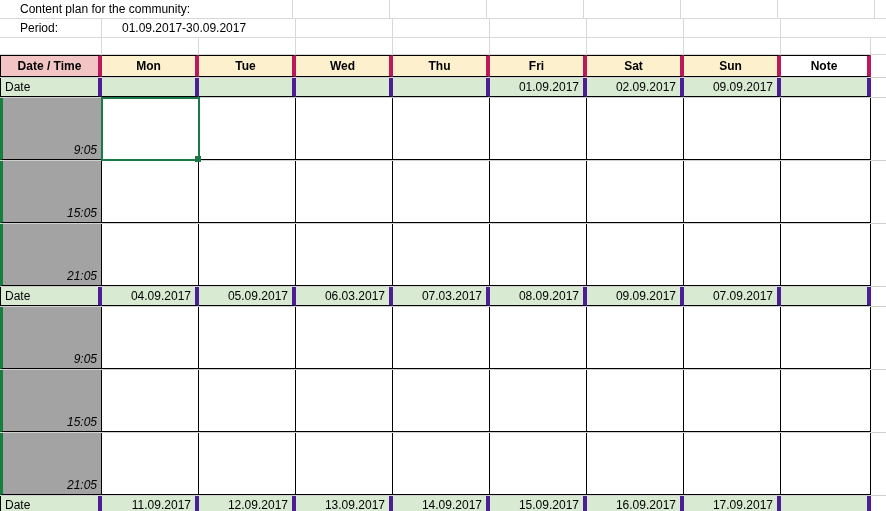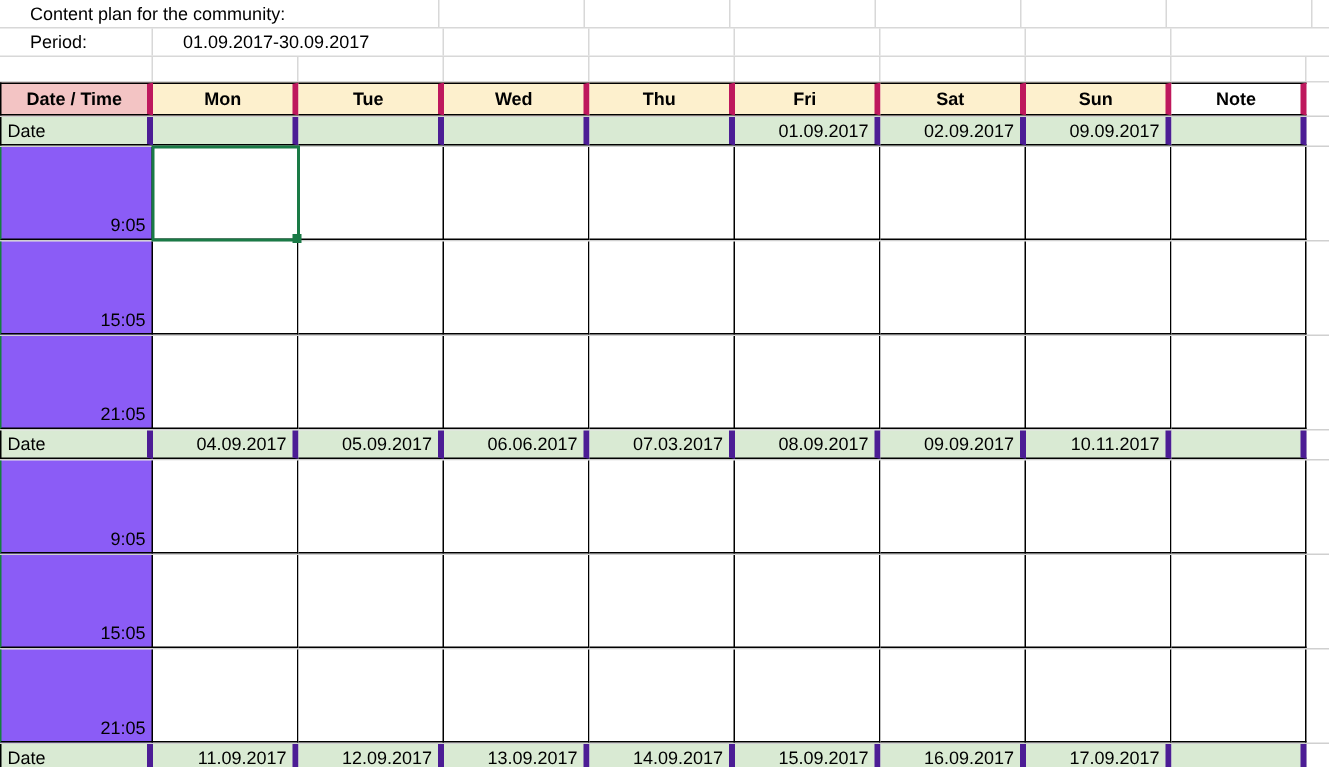--- a/index.html
+++ b/index.html
@@ -51,24 +51,25 @@
     justify-content: flex-end;
   }
   .date-row .c-label { justify-content: flex-start; border-left: 1px solid #000; }
   .date-row .c-note { background: #d9ead3; }
   .time-row .cell {
     min-height: 62px;
     border-bottom: 1px solid #000;
     border-right: 1px solid #000;
   }
   .time-row .c-label {
-    background: #8b5cf6;
+    background: #a3a3a3;
     align-items: flex-end;
     justify-content: flex-end;
-    border-left: 1px solid #15803d;
+    border-left: 3px solid #15803d;
+    font-style: italic;
   }
   .time-row .c-day { background: #fff; }
   .time-row .c-note { background: #fff; }
   .meta-row { border-bottom: 1px solid #d8d8d8; }
   .meta-row .cell { border-right: 1px solid #d8d8d8; padding-left: 20px; }
   .selected {
     outline: 2px solid #1a7a46;
     outline-offset: -1px;
     position: relative;
   }
@@ -174,25 +175,25 @@
     <div class="cell c-day"></div>
     <div class="cell c-day"></div>
     <div class="cell c-day"></div>
     <div class="cell c-note"></div>
   </div>
 
   <div class="row date-row">
     <div class="cell c-label">Date</div>
     <div class="cell c-day">04.09.2017</div>
     <div class="cell c-day">05.09.2017</div>
-    <div class="cell c-day">06.06.2017</div>
+    <div class="cell c-day">06.03.2017</div>
     <div class="cell c-day">07.03.2017</div>
     <div class="cell c-day">08.09.2017</div>
     <div class="cell c-day">09.09.2017</div>
-    <div class="cell c-day">10.11.2017</div>
+    <div class="cell c-day">07.09.2017</div>
     <div class="cell c-note"></div>
   </div>
   <div class="row time-row">
     <div class="cell c-label">9:05</div>
     <div class="cell c-day"></div>
     <div class="cell c-day"></div>
     <div class="cell c-day"></div>
     <div class="cell c-day"></div>
     <div class="cell c-day"></div>
     <div class="cell c-day"></div>

